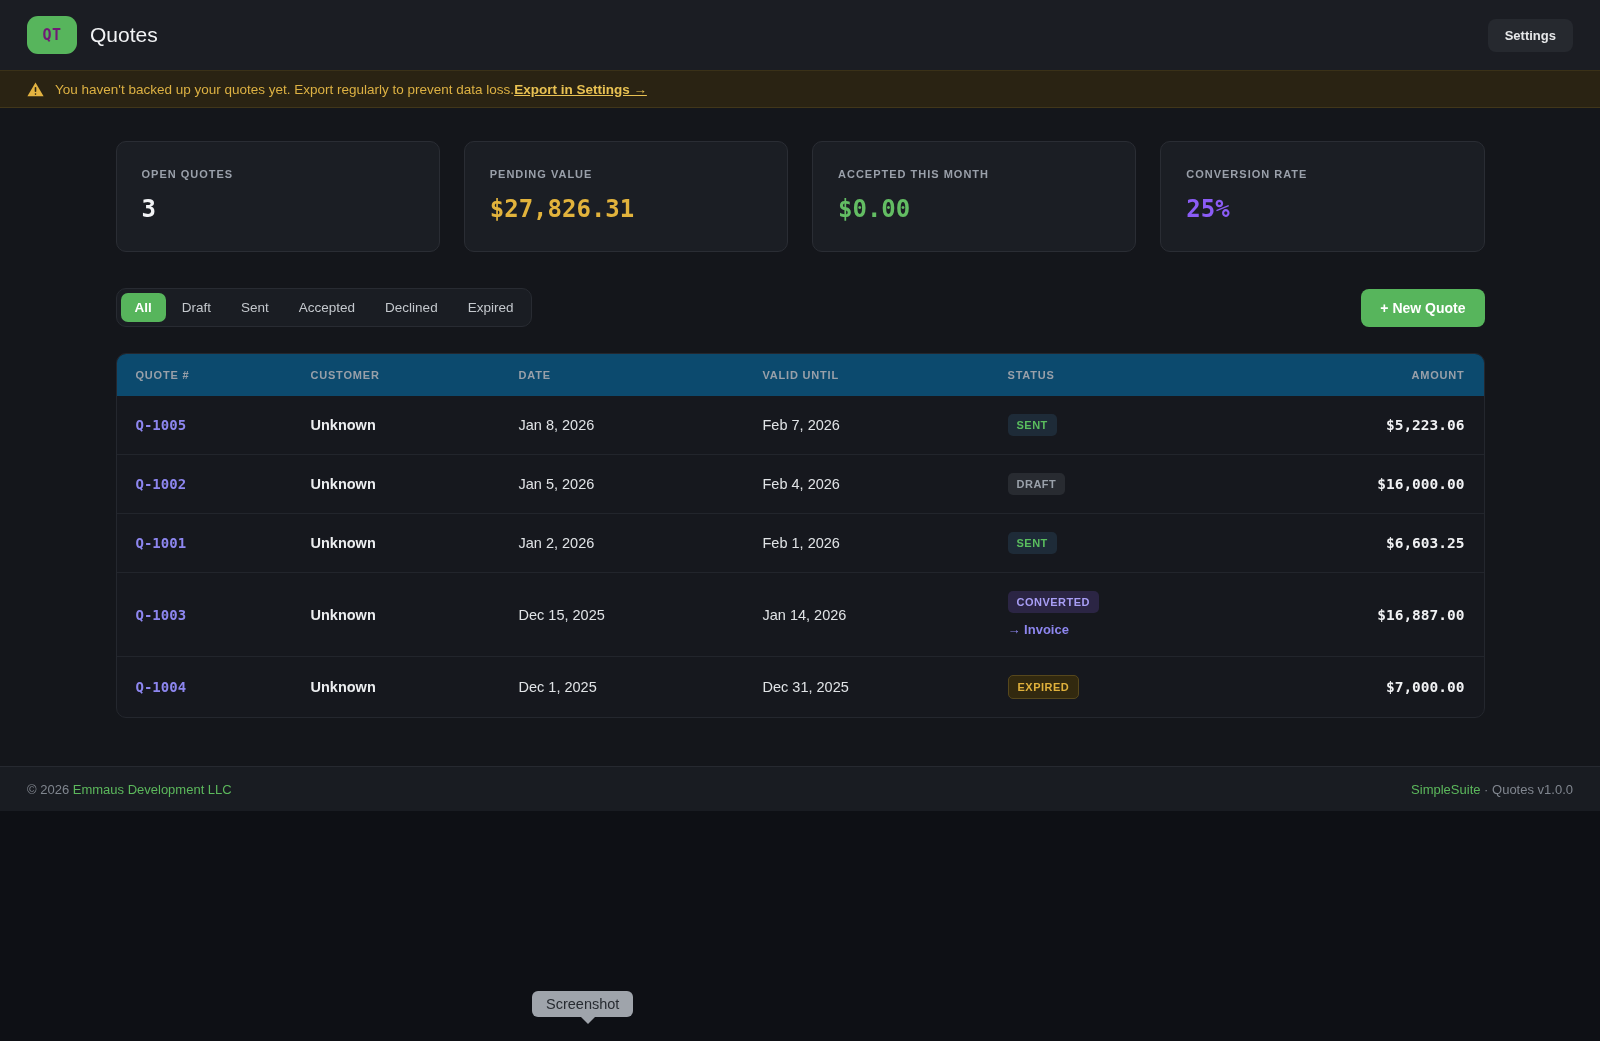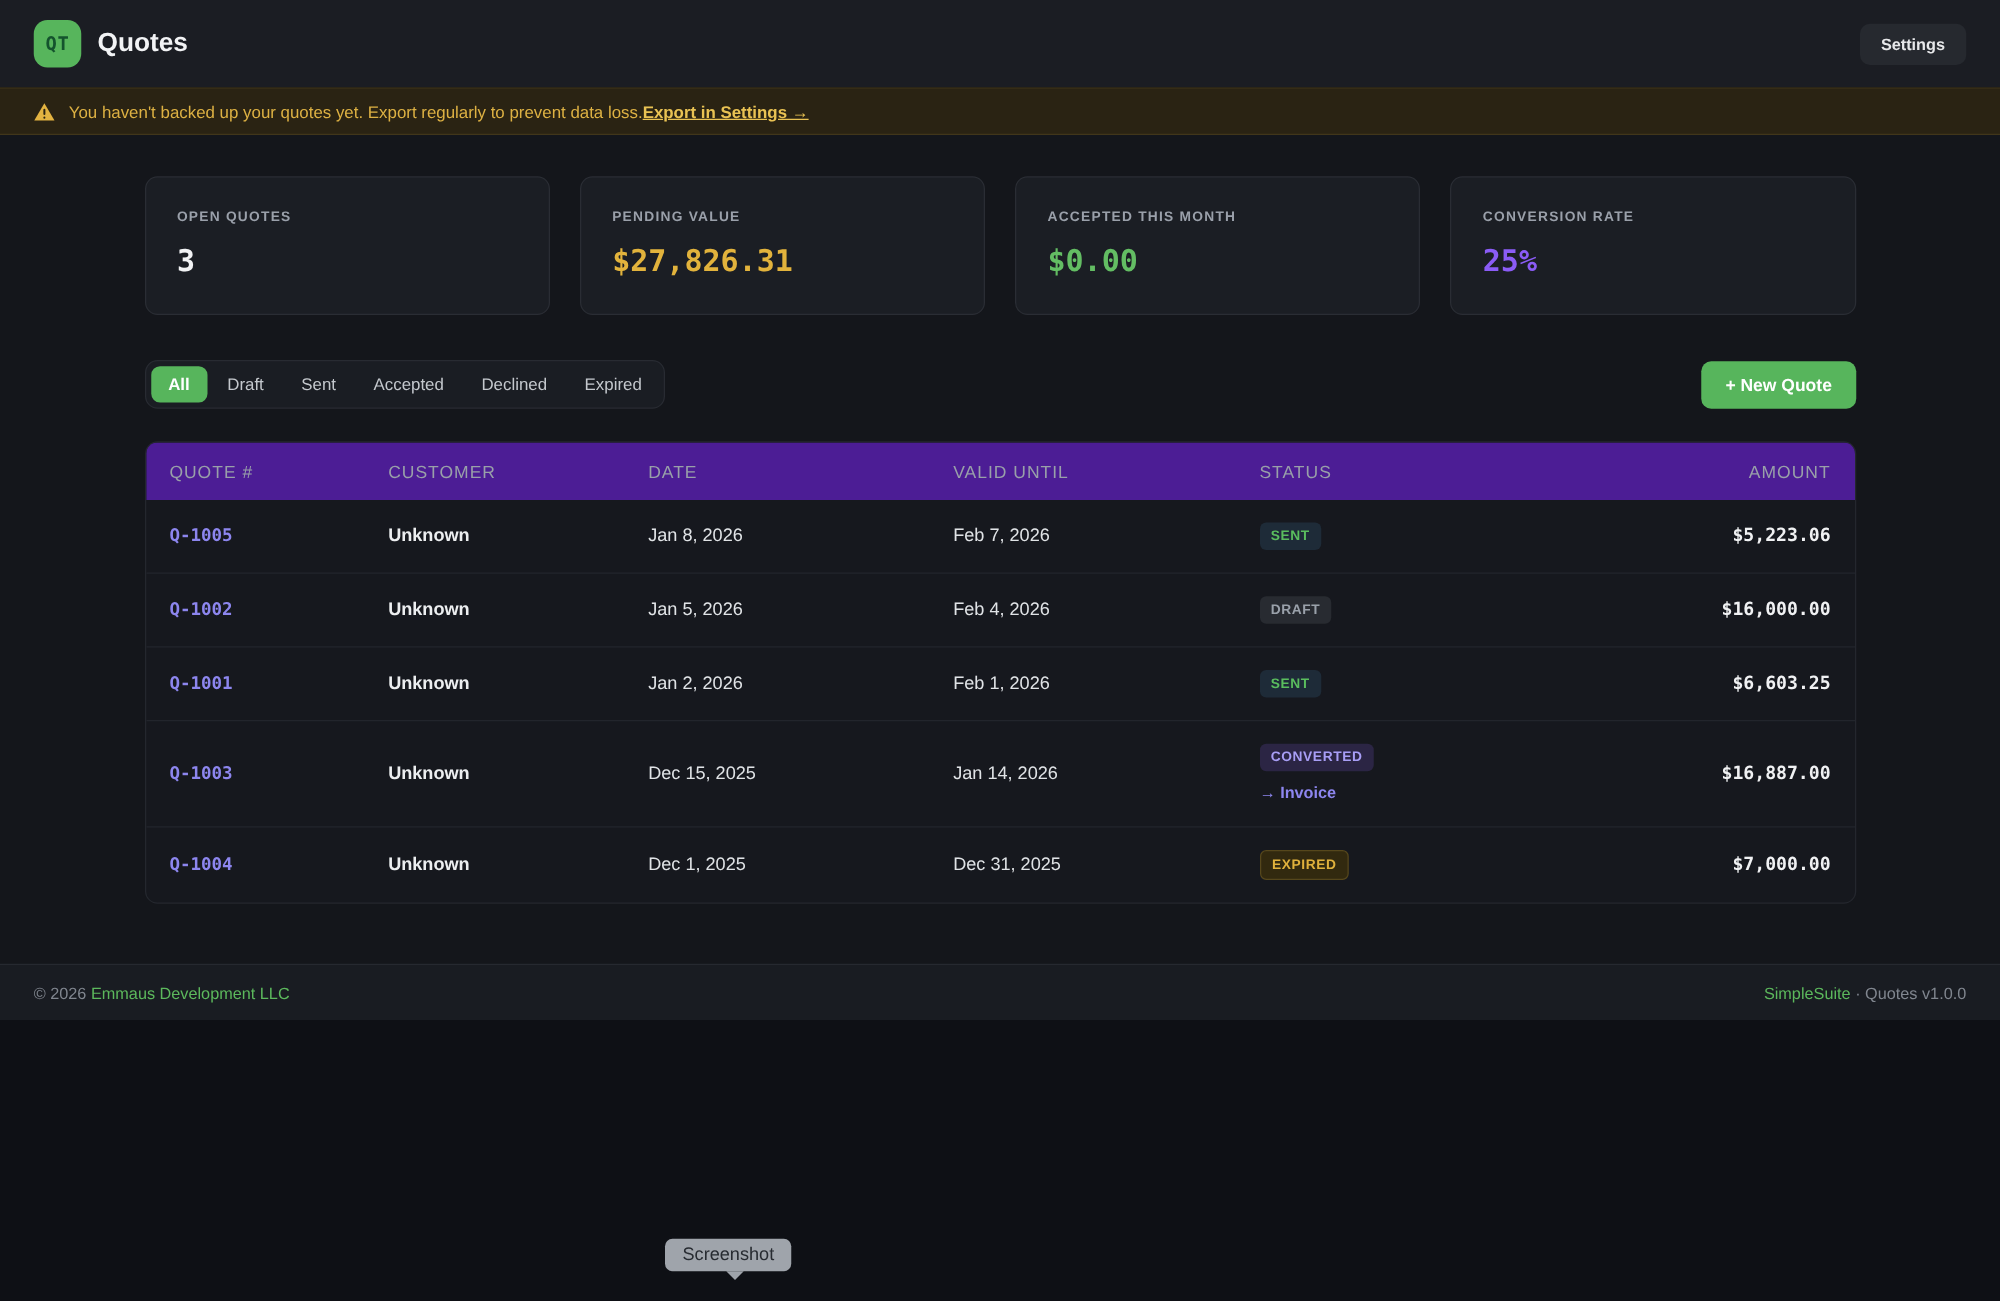--- a/index.html
+++ b/index.html
@@ -12,26 +12,26 @@
     color:#e6e8ea;
   }
   .mono { font-family:"DejaVu Sans Mono", monospace; }
 
   
   .app-header {
     height:70px; background:#1b1d23;
     display:flex; align-items:center; padding:0 27px;
   }
   .logo {
-    width:38px; height:38px; border-radius:11px; background:#57b55c;
-    color:#14532d; font-weight:bold; font-size:15px;
+    width:50px; height:38px; border-radius:11px; background:#57b55c;
+    color:#701a75; font-weight:bold; font-size:15px;
     display:flex; align-items:center; justify-content:center;
     font-family:"DejaVu Sans Mono", monospace; letter-spacing:0.5px;
   }
-  .app-title { margin-left:13px; font-size:21px; font-weight:bold; color:#f2f3f5; }
+  .app-title { margin-left:13px; font-size:21px; font-weight:normal; color:#f2f3f5; }
   .settings-btn {
     margin-left:auto; background:#26292f; border:none; cursor:pointer;
     color:#e7e8ea; font-family:inherit; font-size:13px; font-weight:bold;
     padding:9px 17px; border-radius:8px;
   }
 
   
   .banner {
     height:38px; background:#2a2313;
     border-top:1px solid #3a3118; border-bottom:1px solid #41361a;
@@ -89,22 +89,22 @@
   .qtable {
     margin-top:26px; border:1px solid #24272e; border-radius:10px;
     overflow:hidden; background:#16181e;
   }
   .trow {
     display:grid;
     grid-template-columns:175px 208px 244px 245px 240px 1fr;
     align-items:center; padding:18px 19px;
   }
   .thead {
-    background:#4c1d95; padding:15px 19px;
-    font-size:14px; font-weight:normal; letter-spacing:0.8px; color:#99a0a9;
+    background:#0c4a6e; padding:15px 19px;
+    font-size:11px; font-weight:bold; letter-spacing:0.8px; color:#99a0a9;
   }
   .tbody .trow { border-top:1px solid #22252c; }
   .tbody .trow:first-child { border-top:none; }
   .cell-amount, .th-amount { text-align:right; }
   .quote-link {
     font-family:"DejaVu Sans Mono", monospace; font-weight:bold;
     font-size:14px; color:#8d86ef; text-decoration:none; cursor:pointer;
   }
   .cell-customer { font-size:14.5px; font-weight:bold; color:#eceef0; }
   .cell-date { font-size:14.5px; color:#e0e3e6; }

